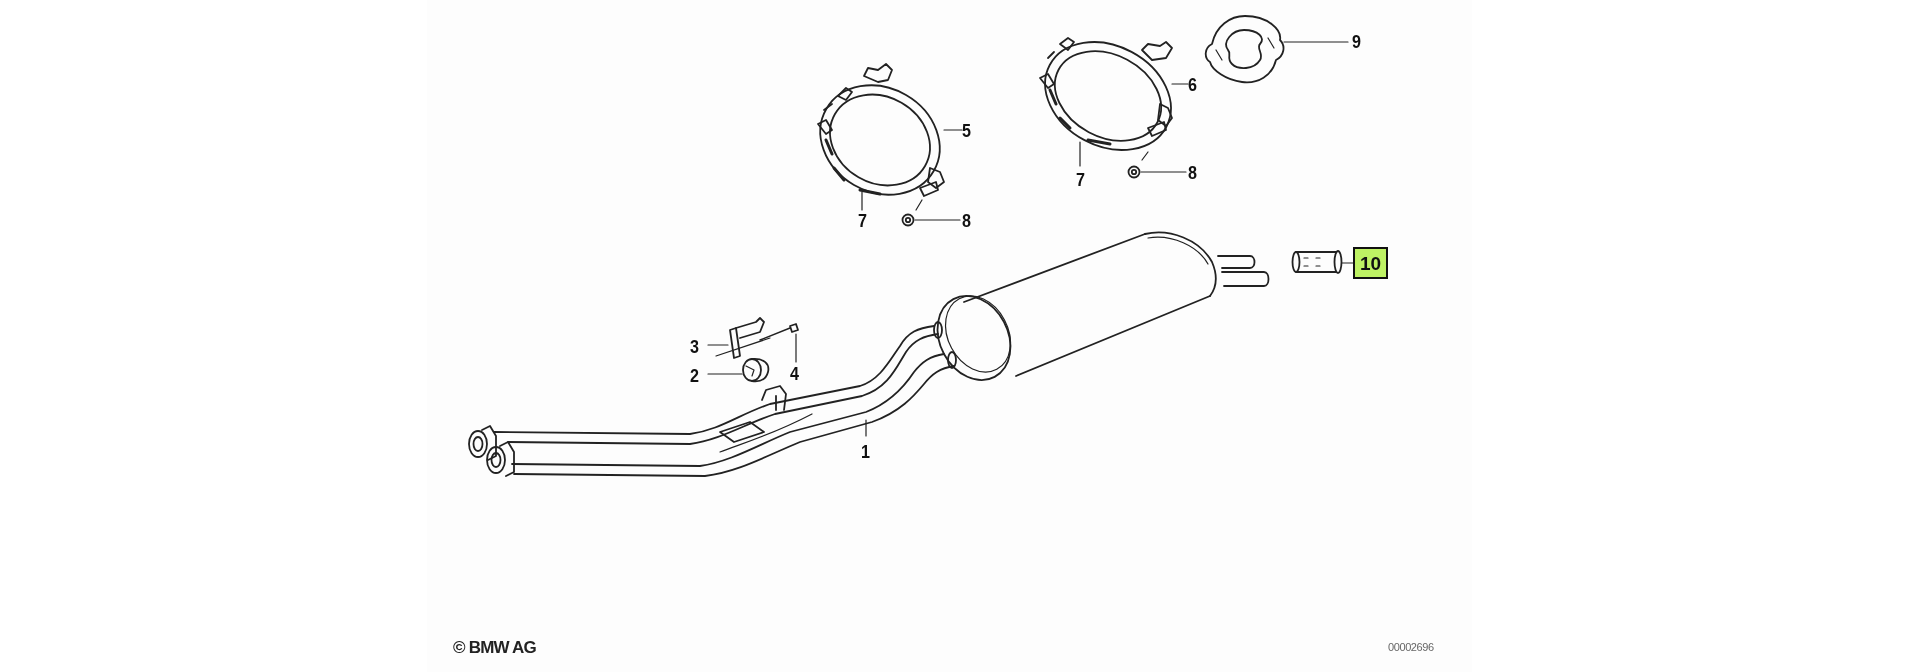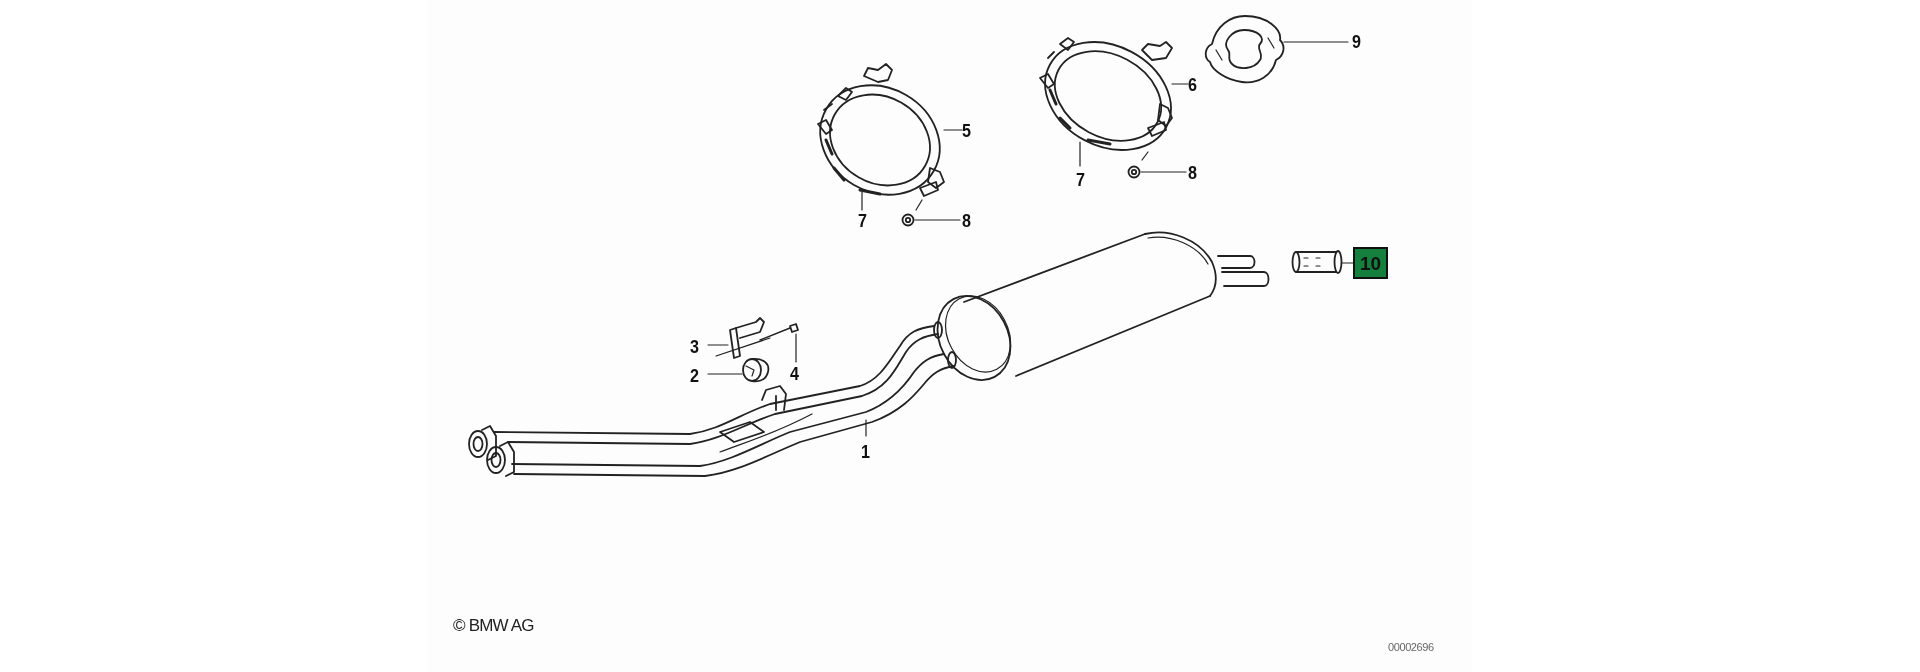--- a/index.html
+++ b/index.html
@@ -12,26 +12,26 @@
     position: absolute; left: 427px; top: 0; width: 1045px; height: 672px;
     background: #fdfdfd;
   }
   svg.drawing { position: absolute; left: 0; top: 0; width: 1920px; height: 672px; }
   .callout {
     position: absolute; font-family: "Liberation Sans", sans-serif;
     font-weight: bold; font-size: 19px; color: #111; line-height: 1;
     transform: scaleX(0.85); transform-origin: left top;
   }
   .callout.boxed {
-    border: 2px solid #111; padding: 5px 5px 4px 5px; background: #15803d;
+    border: 2px solid #111; padding: 5px 5px 4px 5px; background: #bef264;
     transform: none; font-size: 19px;
   }
   .copyright {
-    position: absolute; left: 453px; top: 616px;
-    font-weight: normal; font-size: 17px; color: #222; letter-spacing: -0.8px;
+    position: absolute; left: 453px; top: 638px;
+    font-weight: bold; font-size: 17px; color: #222; letter-spacing: -0.8px;
   }
   .docnum {
     position: absolute; left: 1388px; top: 641px;
     font-size: 11px; color: #666; letter-spacing: -0.4px;
   }
 </style>
 </head>
 <body>
 
 <div class="panel"></div>

